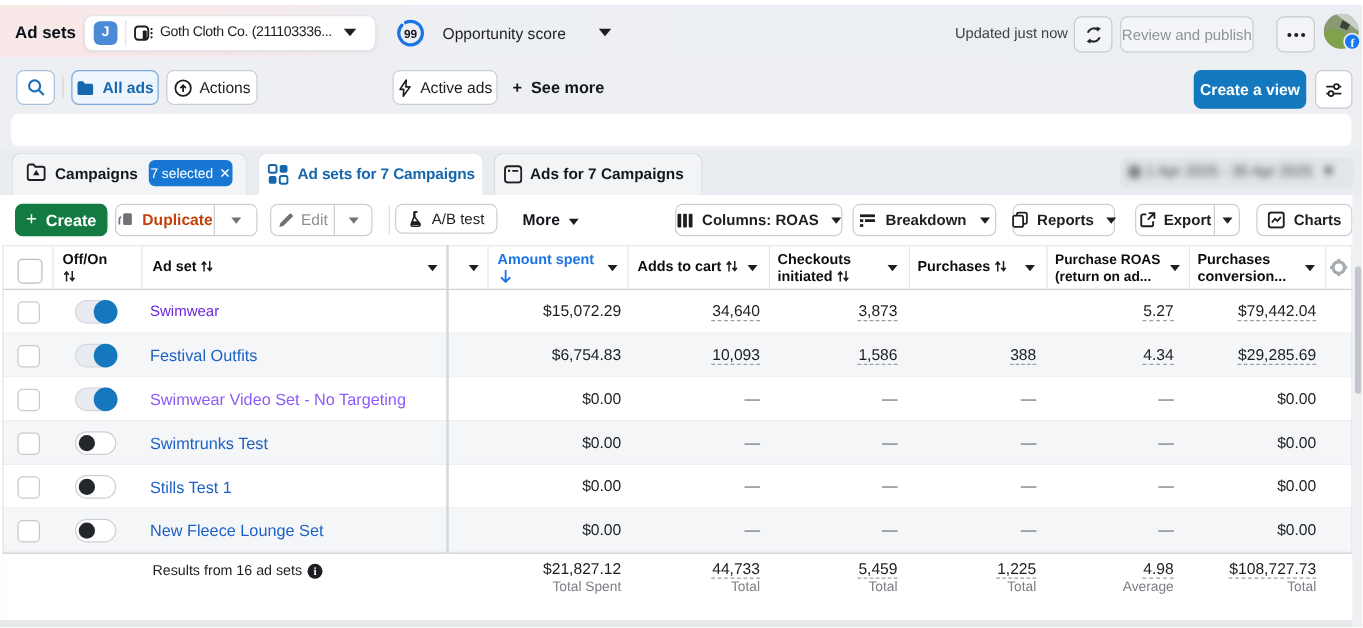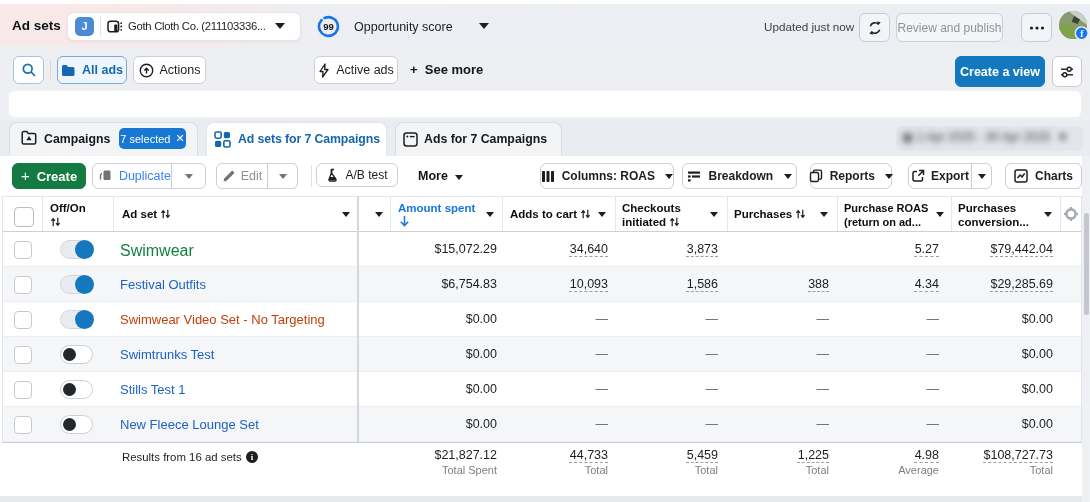--- a/index.html
+++ b/index.html
@@ -164,21 +164,21 @@
   <div class="abs" style="left:896px;top:126px;width:187px;height:25px;background:#e2e5ea;border-radius:6px;"></div>
   <div class="abs" style="left:902px;top:130px;width:176px;height:17px;filter:blur(3px);font-size:12px;color:#35393f;white-space:nowrap;">
     ▦ 1 Apr 2025 - 30 Apr 2025 &nbsp;▼</div>
 
   <div class="abs" style="left:0;top:156px;width:1090px;height:40px;background:#fff;"></div>
 
   <div class="btn" style="left:12px;top:163px;width:74px;height:26px;background:#137b42;border-color:#137b42;color:#fff;gap:7px;font-size:13px;">
     <span style="font-size:15px;font-weight:400;margin-top:-2px;">+</span>Create</div>
 
   <div class="btn" style="left:92px;top:163px;width:114px;height:26px;padding:0;">
-    <span style="display:flex;align-items:center;gap:6px;width:78px;justify-content:flex-end;color:#3b82f6;font-weight:400;">
+    <span style="display:flex;align-items:center;gap:6px;width:78px;justify-content:center;color:#c2410c;font-weight:700;">
       <svg width="14" height="14" viewBox="0 0 14 14">
         <path d="M3 4.5 a2 2 0 0 0-1.5 2 v4" fill="none" stroke="#6f7378" stroke-width="1.4"></path>
         <rect x="4.5" y="1.5" width="7" height="9.5" rx="1.2" fill="#6f7378"></rect>
       </svg>Duplicate</span>
     <span style="width:1px;height:26px;background:#ccd0d5;"></span>
     <span style="flex:1;display:flex;align-items:center;justify-content:center;">
         <span class="caret" style="border-top-color:#6f7378;"></span>
       </span>
   </div>
 
@@ -303,21 +303,21 @@
     <rect x="5.9" y="11.4" width="2.2" height="2.6" fill="#a6abb1"></rect>
     <rect x="0" y="5.9" width="2.6" height="2.2" fill="#a6abb1"></rect>
     <rect x="11.4" y="5.9" width="2.6" height="2.2" fill="#a6abb1"></rect>
   </svg>
 
   <div id="rows">
 <div class="abs" style="left:2px;top:232px;width:1080px;height:35px;background:#ffffff;border-bottom:1px solid #eceef1;box-sizing:border-box;"></div>
 <div class="abs" style="left:14px;top:241px;width:16px;height:16px;border:1px solid #c6cacf;border-radius:4px;background:#fff;"></div>
 <div class="abs" style="left:60px;top:240px;width:33px;height:19px;border-radius:10px;background:#e8ecf0;border:1px solid #d4d8dc;box-sizing:border-box;"></div>
 <div class="abs" style="left:75px;top:240px;width:19px;height:19px;border-radius:50%;background:#1577bd;"></div>
-<div class="abs" style="left:120px;top:242px;font-size:16px;color:#15803d;">Swimwear</div>
+<div class="abs" style="left:120px;top:242px;font-size:12px;color:#6d28d9;">Swimwear</div>
 <div class="num" style="right:593px;top:242px;">$15,072.29</div>
 <div class="num und" style="right:482px;top:242px;">34,640</div>
 <div class="num und" style="right:372px;top:242px;">3,873</div>
 <div class="num und" style="right:261px;top:242px;margin-top:28px;">837</div>
 <div class="num und" style="right:151px;top:242px;">5.27</div>
 <div class="num und" style="right:37px;top:242px;">$79,442.04</div>
 <div class="abs" style="left:2px;top:267px;width:1080px;height:35px;background:#f4f6f8;border-bottom:1px solid #eceef1;box-sizing:border-box;"></div>
 <div class="abs" style="left:14px;top:276px;width:16px;height:16px;border:1px solid #c6cacf;border-radius:4px;background:#fff;"></div>
 <div class="abs" style="left:60px;top:275px;width:33px;height:19px;border-radius:10px;background:#e8ecf0;border:1px solid #d4d8dc;box-sizing:border-box;"></div>
 <div class="abs" style="left:75px;top:275px;width:19px;height:19px;border-radius:50%;background:#1577bd;"></div>
@@ -325,21 +325,21 @@
 <div class="num" style="right:593px;top:277px;">$6,754.83</div>
 <div class="num und" style="right:482px;top:277px;">10,093</div>
 <div class="num und" style="right:372px;top:277px;">1,586</div>
 <div class="num und" style="right:261px;top:277px;">388</div>
 <div class="num und" style="right:151px;top:277px;">4.34</div>
 <div class="num und" style="right:37px;top:277px;">$29,285.69</div>
 <div class="abs" style="left:2px;top:302px;width:1080px;height:35px;background:#ffffff;border-bottom:1px solid #eceef1;box-sizing:border-box;"></div>
 <div class="abs" style="left:14px;top:311px;width:16px;height:16px;border:1px solid #c6cacf;border-radius:4px;background:#fff;"></div>
 <div class="abs" style="left:60px;top:310px;width:33px;height:19px;border-radius:10px;background:#e8ecf0;border:1px solid #d4d8dc;box-sizing:border-box;"></div>
 <div class="abs" style="left:75px;top:310px;width:19px;height:19px;border-radius:50%;background:#1577bd;"></div>
-<div class="abs" style="left:120px;top:312px;font-size:13px;color:#c2410c;">Swimwear Video Set - No Targeting</div>
+<div class="abs" style="left:120px;top:312px;font-size:13px;color:#8b5cf6;">Swimwear Video Set - No Targeting</div>
 <div class="num" style="right:593px;top:312px;">$0.00</div>
 <div class="num dash" style="right:482px;top:312px;">—</div>
 <div class="num dash" style="right:372px;top:312px;">—</div>
 <div class="num dash" style="right:261px;top:312px;">—</div>
 <div class="num dash" style="right:151px;top:312px;">—</div>
 <div class="num" style="right:37px;top:312px;">$0.00</div>
 <div class="abs" style="left:2px;top:337px;width:1080px;height:35px;background:#f4f6f8;border-bottom:1px solid #eceef1;box-sizing:border-box;"></div>
 <div class="abs" style="left:14px;top:346px;width:16px;height:16px;border:1px solid #c6cacf;border-radius:4px;background:#fff;"></div>
 <div class="abs" style="left:60px;top:345px;width:33px;height:19px;border-radius:10px;background:#fff;border:1px solid #ccd0d5;box-sizing:border-box;"></div>
 <div class="abs" style="left:63px;top:348px;width:13px;height:13px;border-radius:50%;background:#23272c;"></div>

